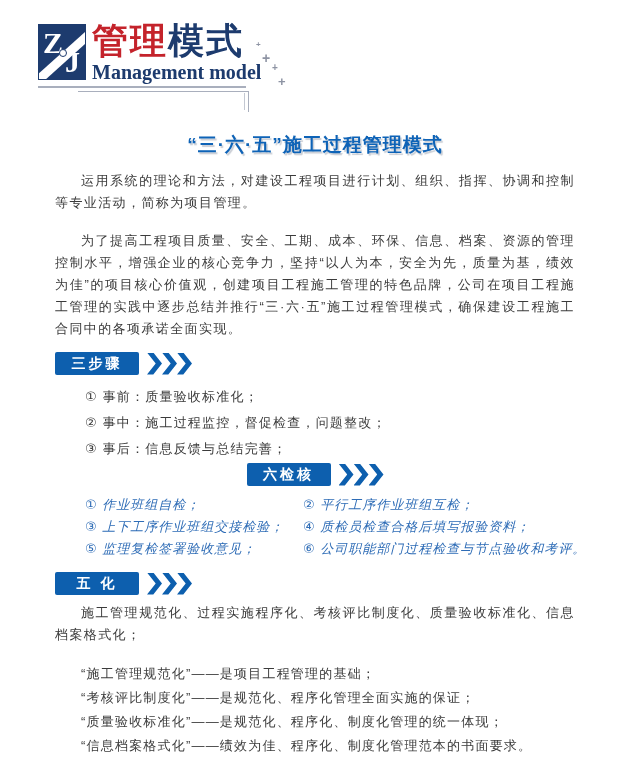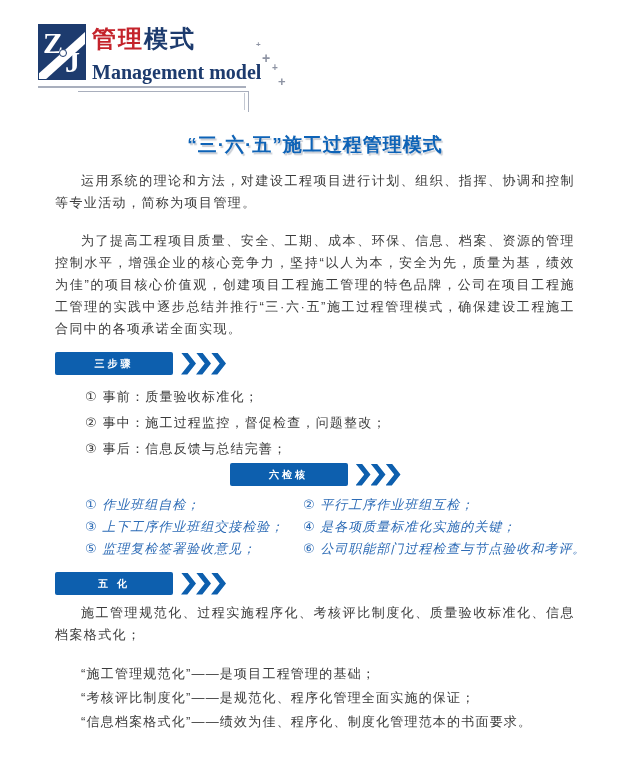--- a/index.html
+++ b/index.html
@@ -24,22 +24,22 @@
     font-family:"Liberation Serif","DejaVu Serif",serif; font-size:30px; line-height:1;
   }
   .logo .lz { left:4px; top:3px; }
   .logo .lj { right:5px; bottom:2px; }
   .logo .dot {
     position:absolute; left:20px; top:24px; width:8px; height:8px;
     border-radius:50%; background:#ffffff; border:1px solid #1d3b6e;
   }
   .brand { position:absolute; left:92px; top:22px; }
   .brand-cn {
-    font-family:Liberation Mono, monospace;
-    font-size:24px; font-weight:bold; line-height:38px; letter-spacing:2px;
+    font-family:Liberation Sans, sans-serif;
+    font-size:36px; font-weight:bold; line-height:38px; letter-spacing:2px;
   }
   .brand-cn .red { color:#c4232b; }
   .brand-cn .blue { color:#1d3b6e; }
   .brand-en {
     font-family:"Liberation Serif","DejaVu Serif",serif;
     font-size:20px; font-weight:bold; color:#1d3b6e; line-height:22px; margin-top:1px;
   }
   .sparkles { position:absolute; left:252px; top:38px; width:40px; height:48px; color:#8d93a3; }
   .sparkles span { position:absolute; font-weight:bold; }
   .sp1 { left:10px; top:12px; font-size:14px; }
@@ -60,22 +60,22 @@
     letter-spacing:1px; margin:20px 0 12px; text-shadow:1.5px 1.5px 1px #c9cdd4;
   }
   .para {
     font-size:13px; color:#3b3b3b; line-height:22px; text-align:justify;
     text-indent:2em; letter-spacing:1.4px;
   }
   .para.mt { margin-top:16px; }
 
   .banner-row { display:flex; align-items:center; margin-top:12px; height:23px; }
   .banner {
-    background:#0d5fae; color:#ffffff; font-weight:bold; font-size:10px;
-    width:118px; height:23px; line-height:23px; text-align:center;
+    background:#0d5fae; color:#ffffff; font-weight:bold; font-size:14px;
+    width:84px; height:23px; line-height:23px; text-align:center;
     letter-spacing:3px; border-radius:2px;
   }
   .chevrons { display:flex; margin-left:8px; }
   .chev {
     width:15px; height:22px; background:#0d5fae; margin-left:0px;
     clip-path:polygon(0 0, 42% 0, 100% 50%, 42% 100%, 0 100%, 58% 50%);
   }
 
   .steps-list { margin:9px 0 0 30px; }
   .steps-list li {
@@ -152,33 +152,34 @@
     <div class="chevrons">
       <span class="chev"></span>
       <span class="chev"></span>
       <span class="chev"></span>
     </div>
   </div>
   <div class="checks-grid">
     <div>① 作业班组自检；</div>
     <div>② 平行工序作业班组互检；</div>
     <div>③ 上下工序作业班组交接检验；</div>
-    <div>④ 是各项质量标准化实施的关键；</div>
+    <div>④ 质检员检查合格后填写报验资料；</div>
     <div>⑤ 监理复检签署验收意见；</div>
     <div>⑥ 公司职能部门过程检查与节点验收和考评。</div>
   </div>
 
   <div class="banner-row">
     <div class="banner">五 化</div>
     <div class="chevrons">
       <span class="chev"></span>
       <span class="chev"></span>
       <span class="chev"></span>
     </div>
   </div>
   <p class="para five-summary">施工管理规范化、过程实施程序化、考核评比制度化、质量验收标准化、信息档案格式化；</p>
   <div class="defs">
     <p>“施工管理规范化”——是项目工程管理的基础；</p>
     <p>“考核评比制度化”——是规范化、程序化管理全面实施的保证；</p>
+    <p>“质量验收标准化”——是规范化、程序化、制度化管理的统一体现；</p>
     <p>“信息档案格式化”——绩效为佳、程序化、制度化管理范本的书面要求。</p>
   </div>
 
 </div>
 
 </body></html>

